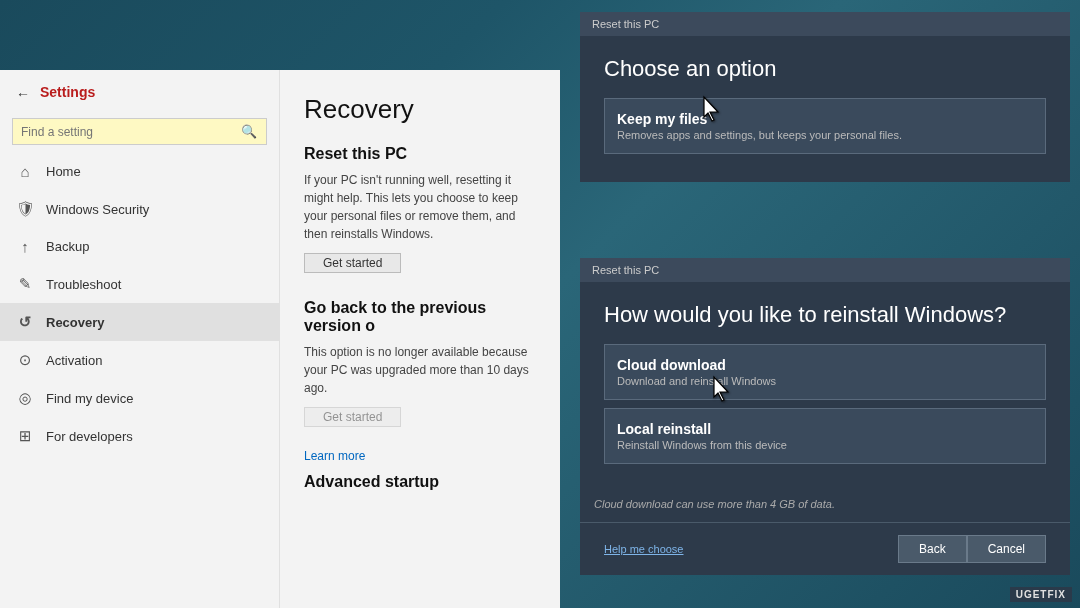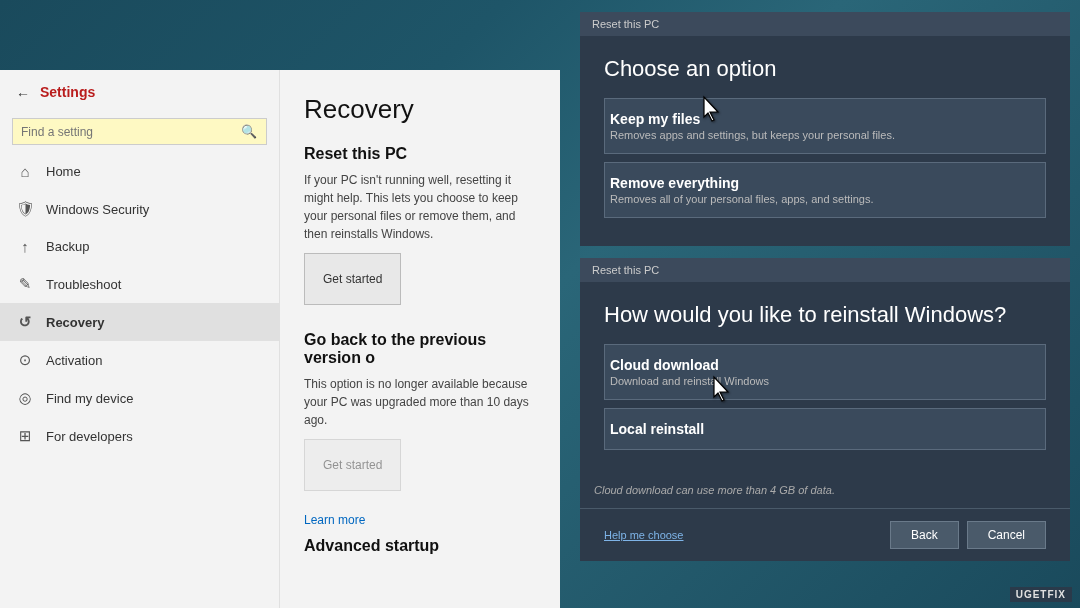--- a/index.html
+++ b/index.html
@@ -130,21 +130,21 @@
 
     .section-desc {
       font-size: 12px;
       color: #444;
       line-height: 1.5;
       margin-bottom: 10px;
     }
 
     .btn-get-started {
       display: inline-block;
-      padding: 18px 18px;
+      padding: 2px 18px;
       background: #e8e8e8;
       border: 1px solid #bbb;
       font-size: 12px;
       cursor: pointer;
       color: #333;
       margin-bottom: 16px;
     }
 
     .section-divider {
       margin: 10px 0;
@@ -193,21 +193,21 @@
       font-weight: 300;
       color: #fff;
       margin-bottom: 16px;
     }
 
     .option-btn {
       display: block;
       width: 100%;
       background: #3a4a5c;
       border: 1px solid #5a6a7c;
-      padding: 12px 5px;
+      padding: 12px 12px;
       margin-bottom: 8px;
       cursor: pointer;
       text-align: left;
       color: #fff;
     }
 
     .option-btn-title {
       font-size: 14px;
       font-weight: 600;
       color: #fff;
@@ -242,21 +242,20 @@
 
     .help-link {
       font-size: 11px;
       color: #7eb4e8;
       cursor: pointer;
       text-decoration: underline;
     }
 
     .footer-btns {
       display: flex;
-      gap: 8px;
     }
 
     .footer-btn {
       padding: 6px 20px;
       font-size: 12px;
       cursor: pointer;
       background: #4a5a6a;
       border: 1px solid #6a7a8a;
       color: #fff;
     }
@@ -370,39 +369,36 @@
 <div class="dialog-top">
   <div class="dialog-titlebar">
     <span>Reset this PC</span>
   </div>
   <div class="dialog-content">
     <div class="dialog-main-title">Choose an option</div>
     <button class="option-btn">
       <span class="option-btn-title">Keep my files</span>
       <span class="option-btn-desc">Removes apps and settings, but keeps your personal files.</span>
     </button>
-    <button class="option-btn">
-      <span class="option-btn-title">Remove everything</span>
-      <span class="option-btn-desc">Removes all of your personal files, apps, and settings.</span>
-    </button>
   </div>
 </div>
 
 <div class="dialog-bottom">
   <div class="dialog-titlebar">
     <span>Reset this PC</span>
   </div>
   <div class="dialog-content">
     <div class="dialog-main-title">How would you like to reinstall Windows?</div>
     <button class="option-btn">
       <span class="option-btn-title">Cloud download</span>
       <span class="option-btn-desc">Download and reinstall Windows</span>
     </button>
     <button class="option-btn">
       <span class="option-btn-title">Local reinstall</span>
+      <span class="option-btn-desc">Reinstall Windows from this device</span>
     </button>
   </div>
   <div class="note-text">Cloud download can use more than 4 GB of data.</div>
   <div class="dialog-footer">
     <a class="help-link">Help me choose</a>
     <div class="footer-btns">
       <button class="footer-btn">Back</button>
       <button class="footer-btn">Cancel</button>
     </div>
   </div>

